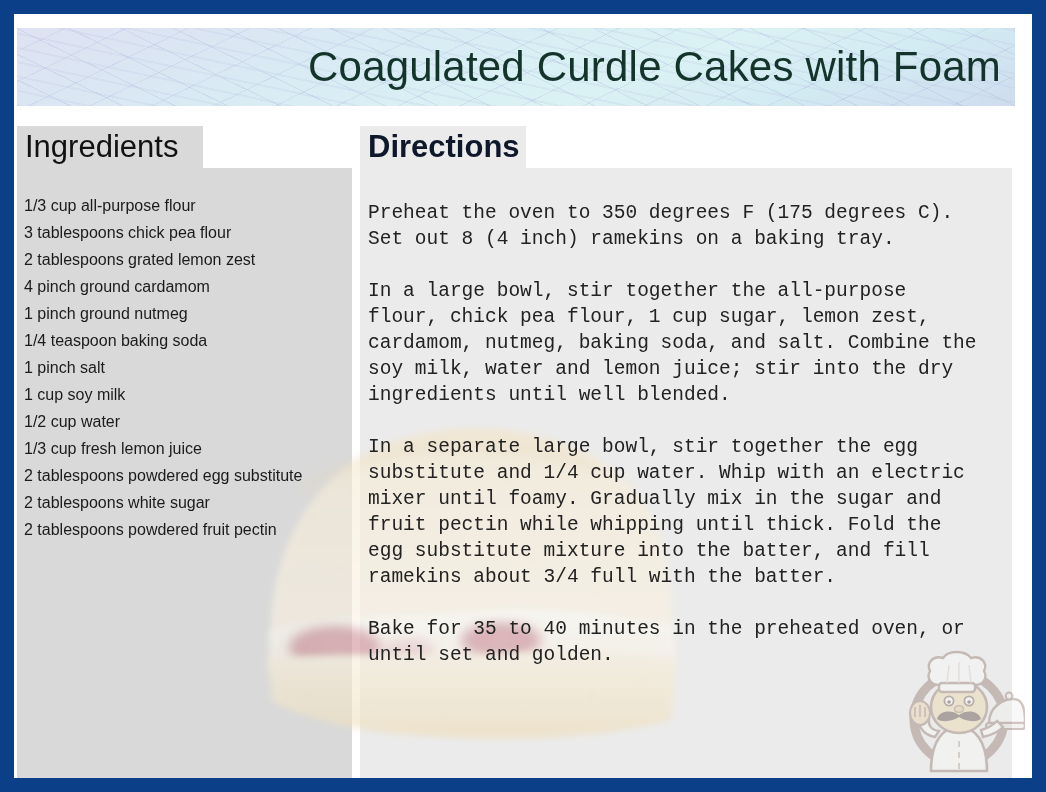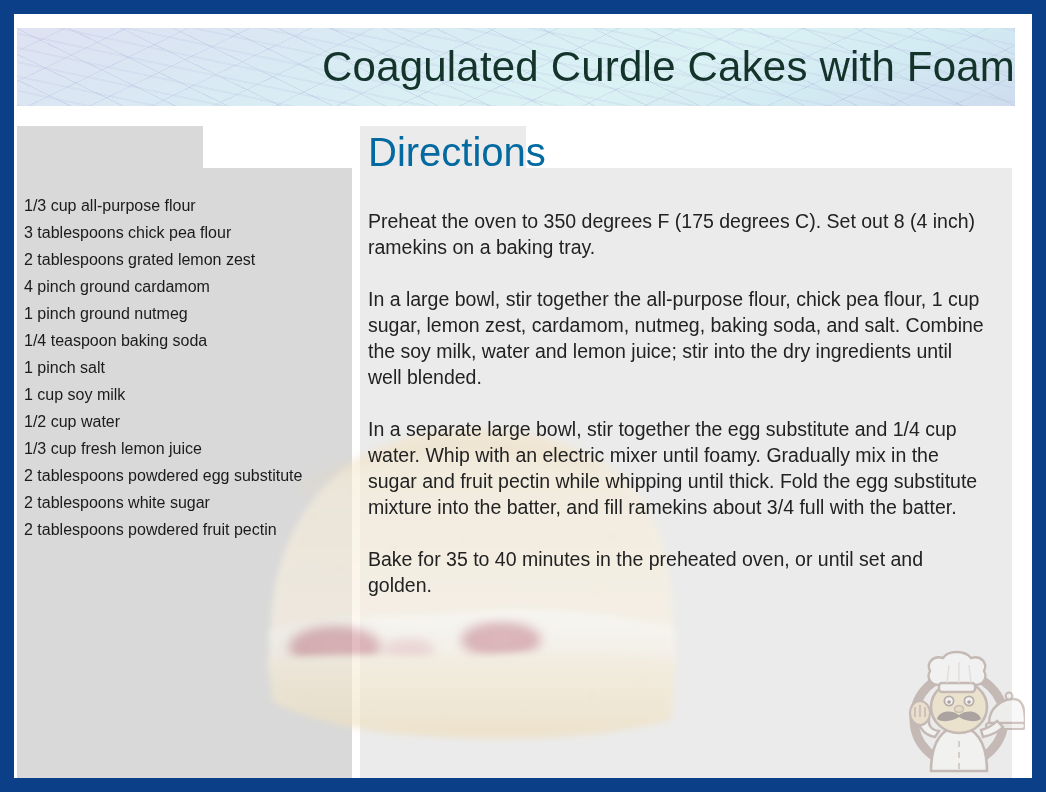--- a/index.html
+++ b/index.html
@@ -69,20 +69,21 @@
         #cfdcef 100%);
     z-index: 5;
     display: flex;
     align-items: center;
     justify-content: flex-end;
   }
   .title-text {
     font-size: 42px;
     color: #13332B;
     letter-spacing: 0.2px;
+    padding-right: 14px;
     white-space: nowrap;
     font-weight: 400;
   }
 
   
   .content {
     position: absolute;
     left: 0; top: 0;
     width: 1046px;
     height: 792px;
@@ -148,39 +149,40 @@
     top: 168px;
     width: 652px;
     height: 612px;
     background: #EBEBEB;
     z-index: 11;
   }
   .directions-heading {
     position: absolute;
     left: 368px;
     top: 131px;
-    font-size: 40px;
-    color: #0369a1;
+    font-size: 31px;
+    color: #0f172a;
     z-index: 16;
-    font-weight: 400;
+    font-weight: 700;
     line-height: 1.05;
   }
   .directions-body {
     position: absolute;
     left: 368px;
     top: 192px;
     width: 620px;
     z-index: 16;
     font-size: 19.5px;
     color: #222222;
     line-height: 26px;
   }
   .directions-body p {
-    margin: 16px 0 26px 0;
+    margin: 8px 0 26px 0;
     font-stretch: semi-condensed;
+    font-family: Liberation Mono, monospace;
   }
 
   
   .cake-photo {
     position: absolute;
     left: 243px;
     top: 398px;
     width: 460px;
     height: 355px;
     z-index: 14;
@@ -207,20 +209,21 @@
   <div class="border-inner-white"></div>
 
   <div class="title-banner">
     <div class="title-text">Coagulated Curdle Cakes with Foam</div>
   </div>
 
   <div class="content">
 
     <div class="ingredients-head-tab"></div>
     <div class="ingredients-panel"></div>
+    <div class="ingredients-heading">Ingredients</div>
     <div class="ingredients-list">
         <div class="ing-item">1/3 cup all-purpose flour</div>
         <div class="ing-item">3 tablespoons chick pea flour</div>
         <div class="ing-item">2 tablespoons grated lemon zest</div>
         <div class="ing-item">4 pinch ground cardamom</div>
         <div class="ing-item">1 pinch ground nutmeg</div>
         <div class="ing-item">1/4 teaspoon baking soda</div>
         <div class="ing-item">1 pinch salt</div>
         <div class="ing-item">1 cup soy milk</div>
         <div class="ing-item">1/2 cup water</div>

